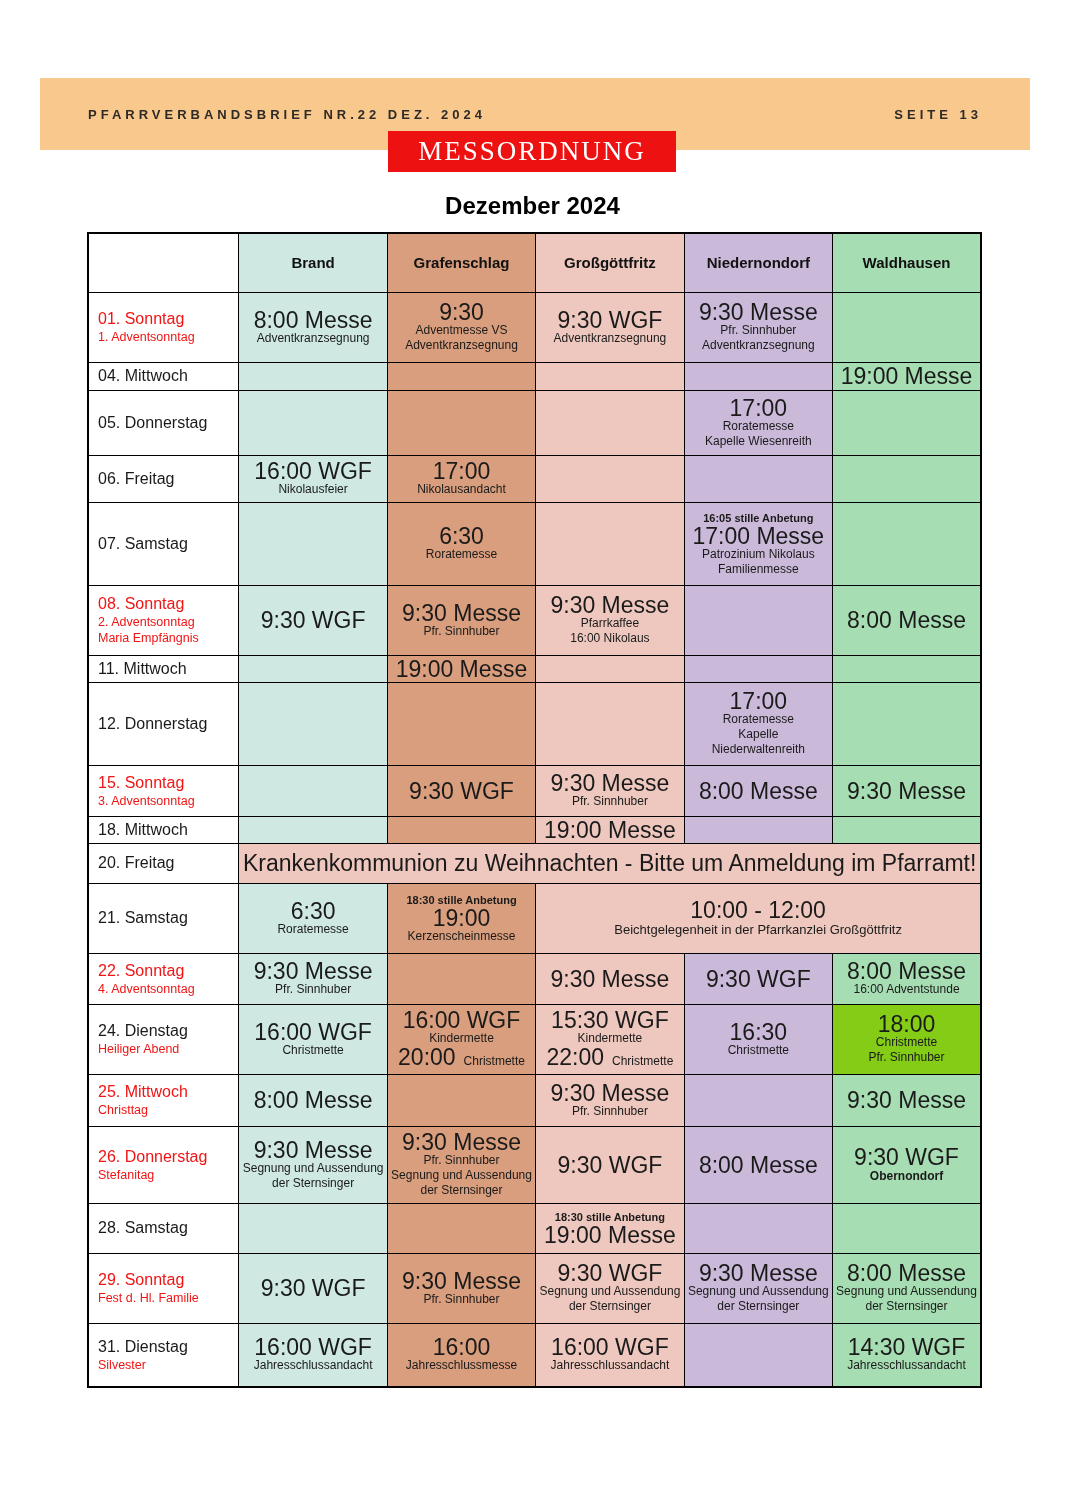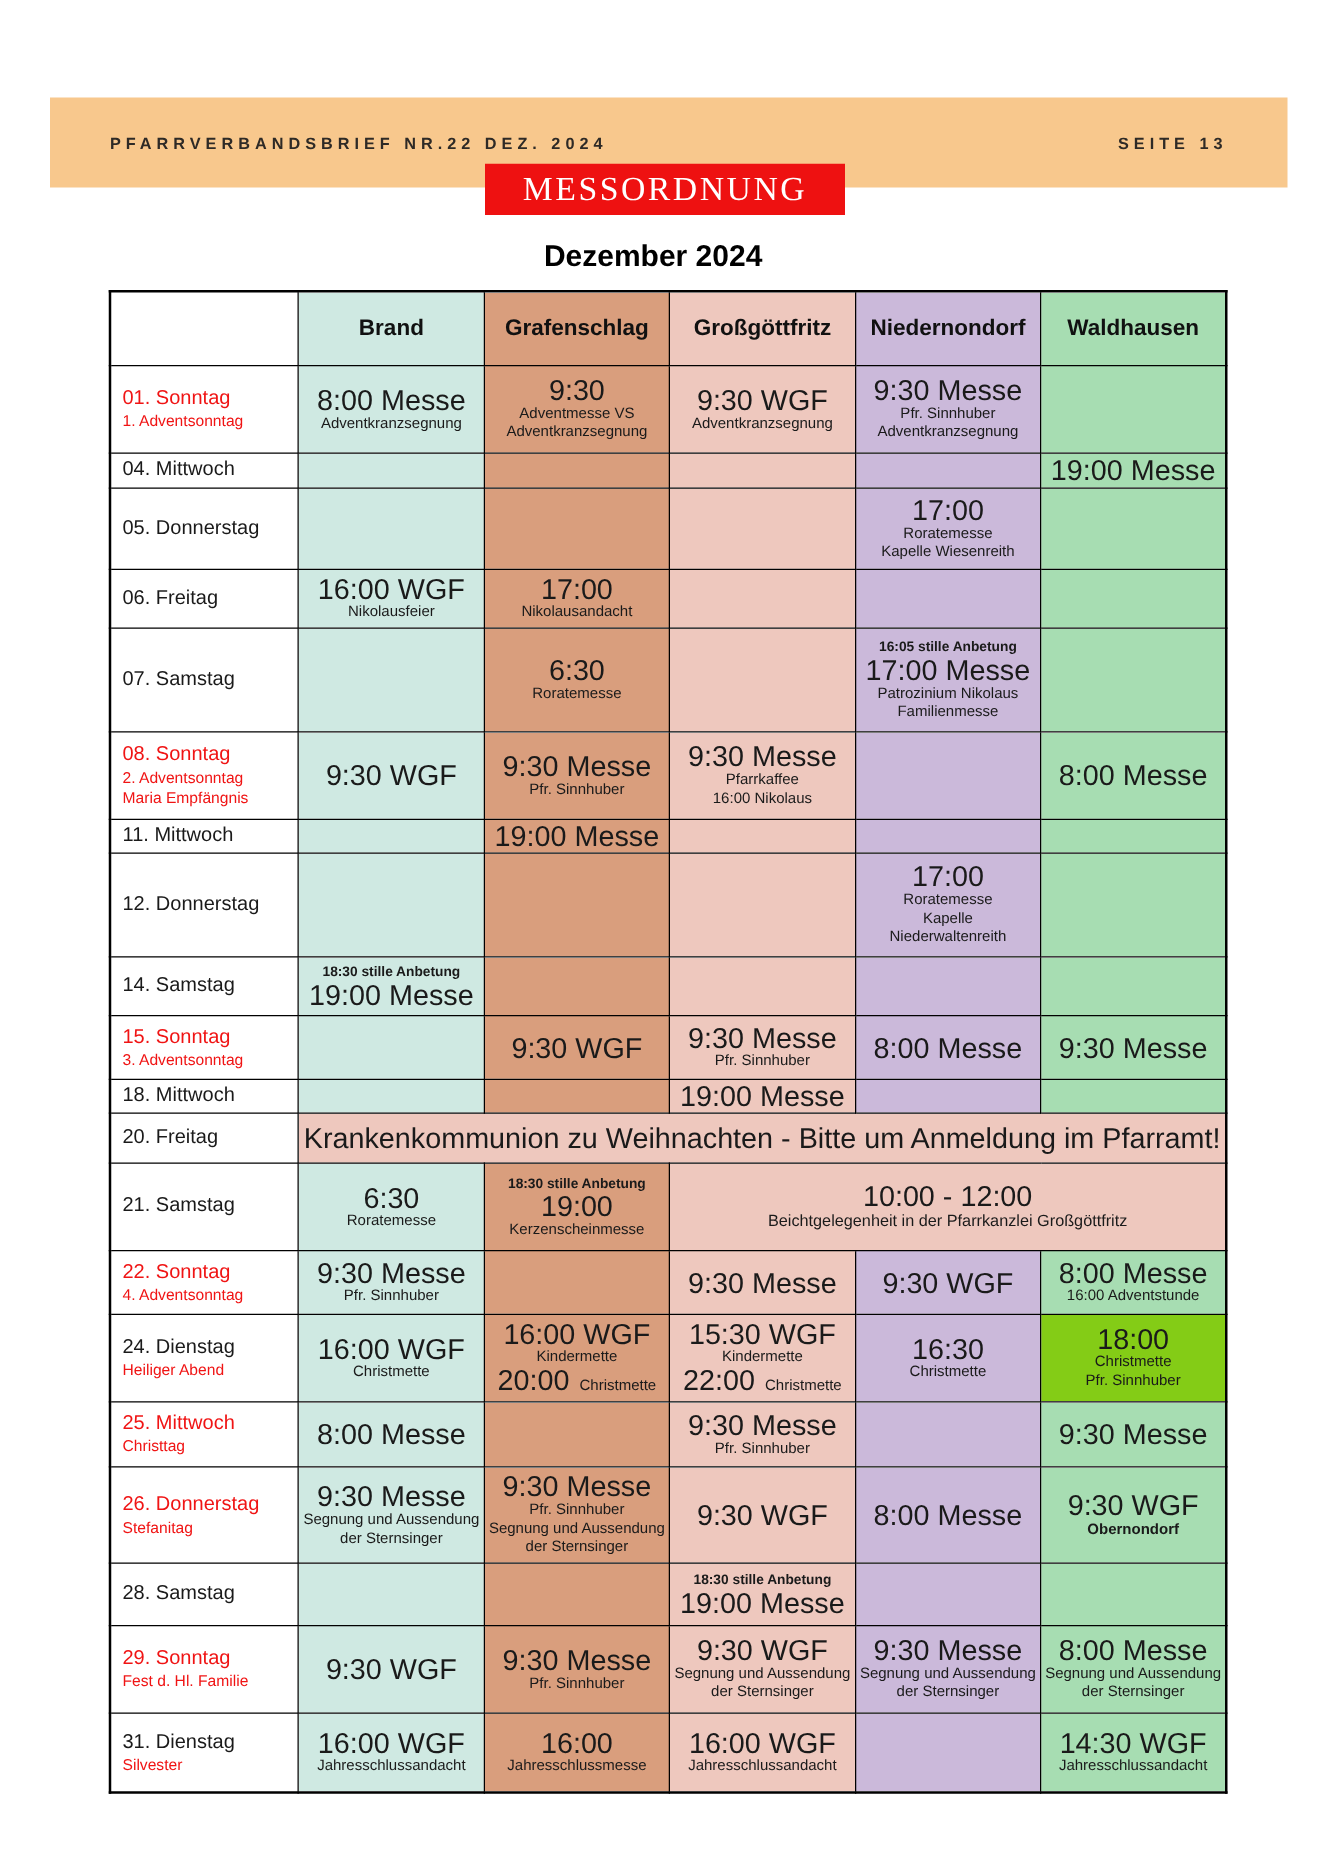--- a/index.html
+++ b/index.html
@@ -13,29 +13,29 @@
     display:flex; align-items:center; justify-content:space-between;
     padding:0 48px; box-sizing:border-box;
   }
   .nl-title, .pg-label { font-size:13px; font-weight:bold; letter-spacing:4px; color:#2e2a26; white-space:nowrap; }
   .red-banner {
     position:absolute; left:388px; top:131px; width:288px; height:41px;
     display:flex; align-items:center; justify-content:center;
     font-family:"Liberation Serif", serif; font-size:27px; letter-spacing:2px; color:#ffffff;
   }
   .month-title {
-    position:absolute; left:75px; top:192px; width:895px; text-align:center;
+    position:absolute; left:85px; top:192px; width:895px; text-align:center;
     font-size:24px; font-weight:bold; color:#000;
   }
   table.schedule {
     position:absolute; left:87px; top:232px; width:895px;
     border-collapse:collapse; table-layout:fixed; border:2px solid #000;
   }
   th, td { border:1px solid #000; vertical-align:middle; padding:2px 3px; box-sizing:border-box; overflow:hidden; }
-  th { font-size:18px; font-weight:bold; height:59px; color:#111; }
+  th { font-size:15px; font-weight:bold; height:59px; color:#111; }
   .date-cell { background:#fff; text-align:left; padding-left:9px; }
   .date-title { font-size:16px; line-height:20px; }
   .date-sub { font-size:12.5px; line-height:16px; }
   .red { color:var(--date-red); }
   .sched-cell { text-align:center; }
   .t-lg  { font-size:23px;   line-height:22px; }
   .t-md  { font-size:13px;   line-height:17px; }
   .t-sm  { font-size:12px;   line-height:15px; }
   .t-xsb { font-size:11px;   line-height:14px; font-weight:bold; }
   .t-smb { font-size:12px;   line-height:16px; font-weight:bold; }
@@ -200,33 +200,20 @@
         <td class="sched-cell" style="background: rgb(217, 158, 125);"></td>
         <td class="sched-cell" style="background: rgb(238, 200, 190);"></td>
         <td class="sched-cell" style="background: rgb(203, 185, 218);">
           <div class="t-lg">17:00</div>
           <div class="t-sm">Roratemesse</div>
           <div class="t-sm">Kapelle</div>
           <div class="t-sm">Niederwaltenreith</div>
         </td>
         <td class="sched-cell" style="background: rgb(167, 221, 178);"></td>
       </tr>
-      <tr style="height: 47px;">
-        <td class="date-cell">
-          <div class="date-title">14. Samstag</div>
-        </td>
-        <td class="sched-cell" style="background: rgb(207, 233, 226);">
-          <div class="t-xsb">18:30 stille Anbetung</div>
-          <div class="t-lg">19:00 Messe</div>
-        </td>
-        <td class="sched-cell" style="background: rgb(217, 158, 125);"></td>
-        <td class="sched-cell" style="background: rgb(238, 200, 190);"></td>
-        <td class="sched-cell" style="background: rgb(203, 185, 218);"></td>
-        <td class="sched-cell" style="background: rgb(167, 221, 178);"></td>
-      </tr>
       <tr style="height: 51px;">
         <td class="date-cell">
           <div class="date-title red">15. Sonntag</div>
           <div class="date-sub red">3. Adventsonntag</div>
         </td>
         <td class="sched-cell" style="background: rgb(207, 233, 226);"></td>
         <td class="sched-cell" style="background: rgb(217, 158, 125);">
           <div class="t-lg">9:30 WGF</div>
         </td>
         <td class="sched-cell" style="background: rgb(238, 200, 190);">

